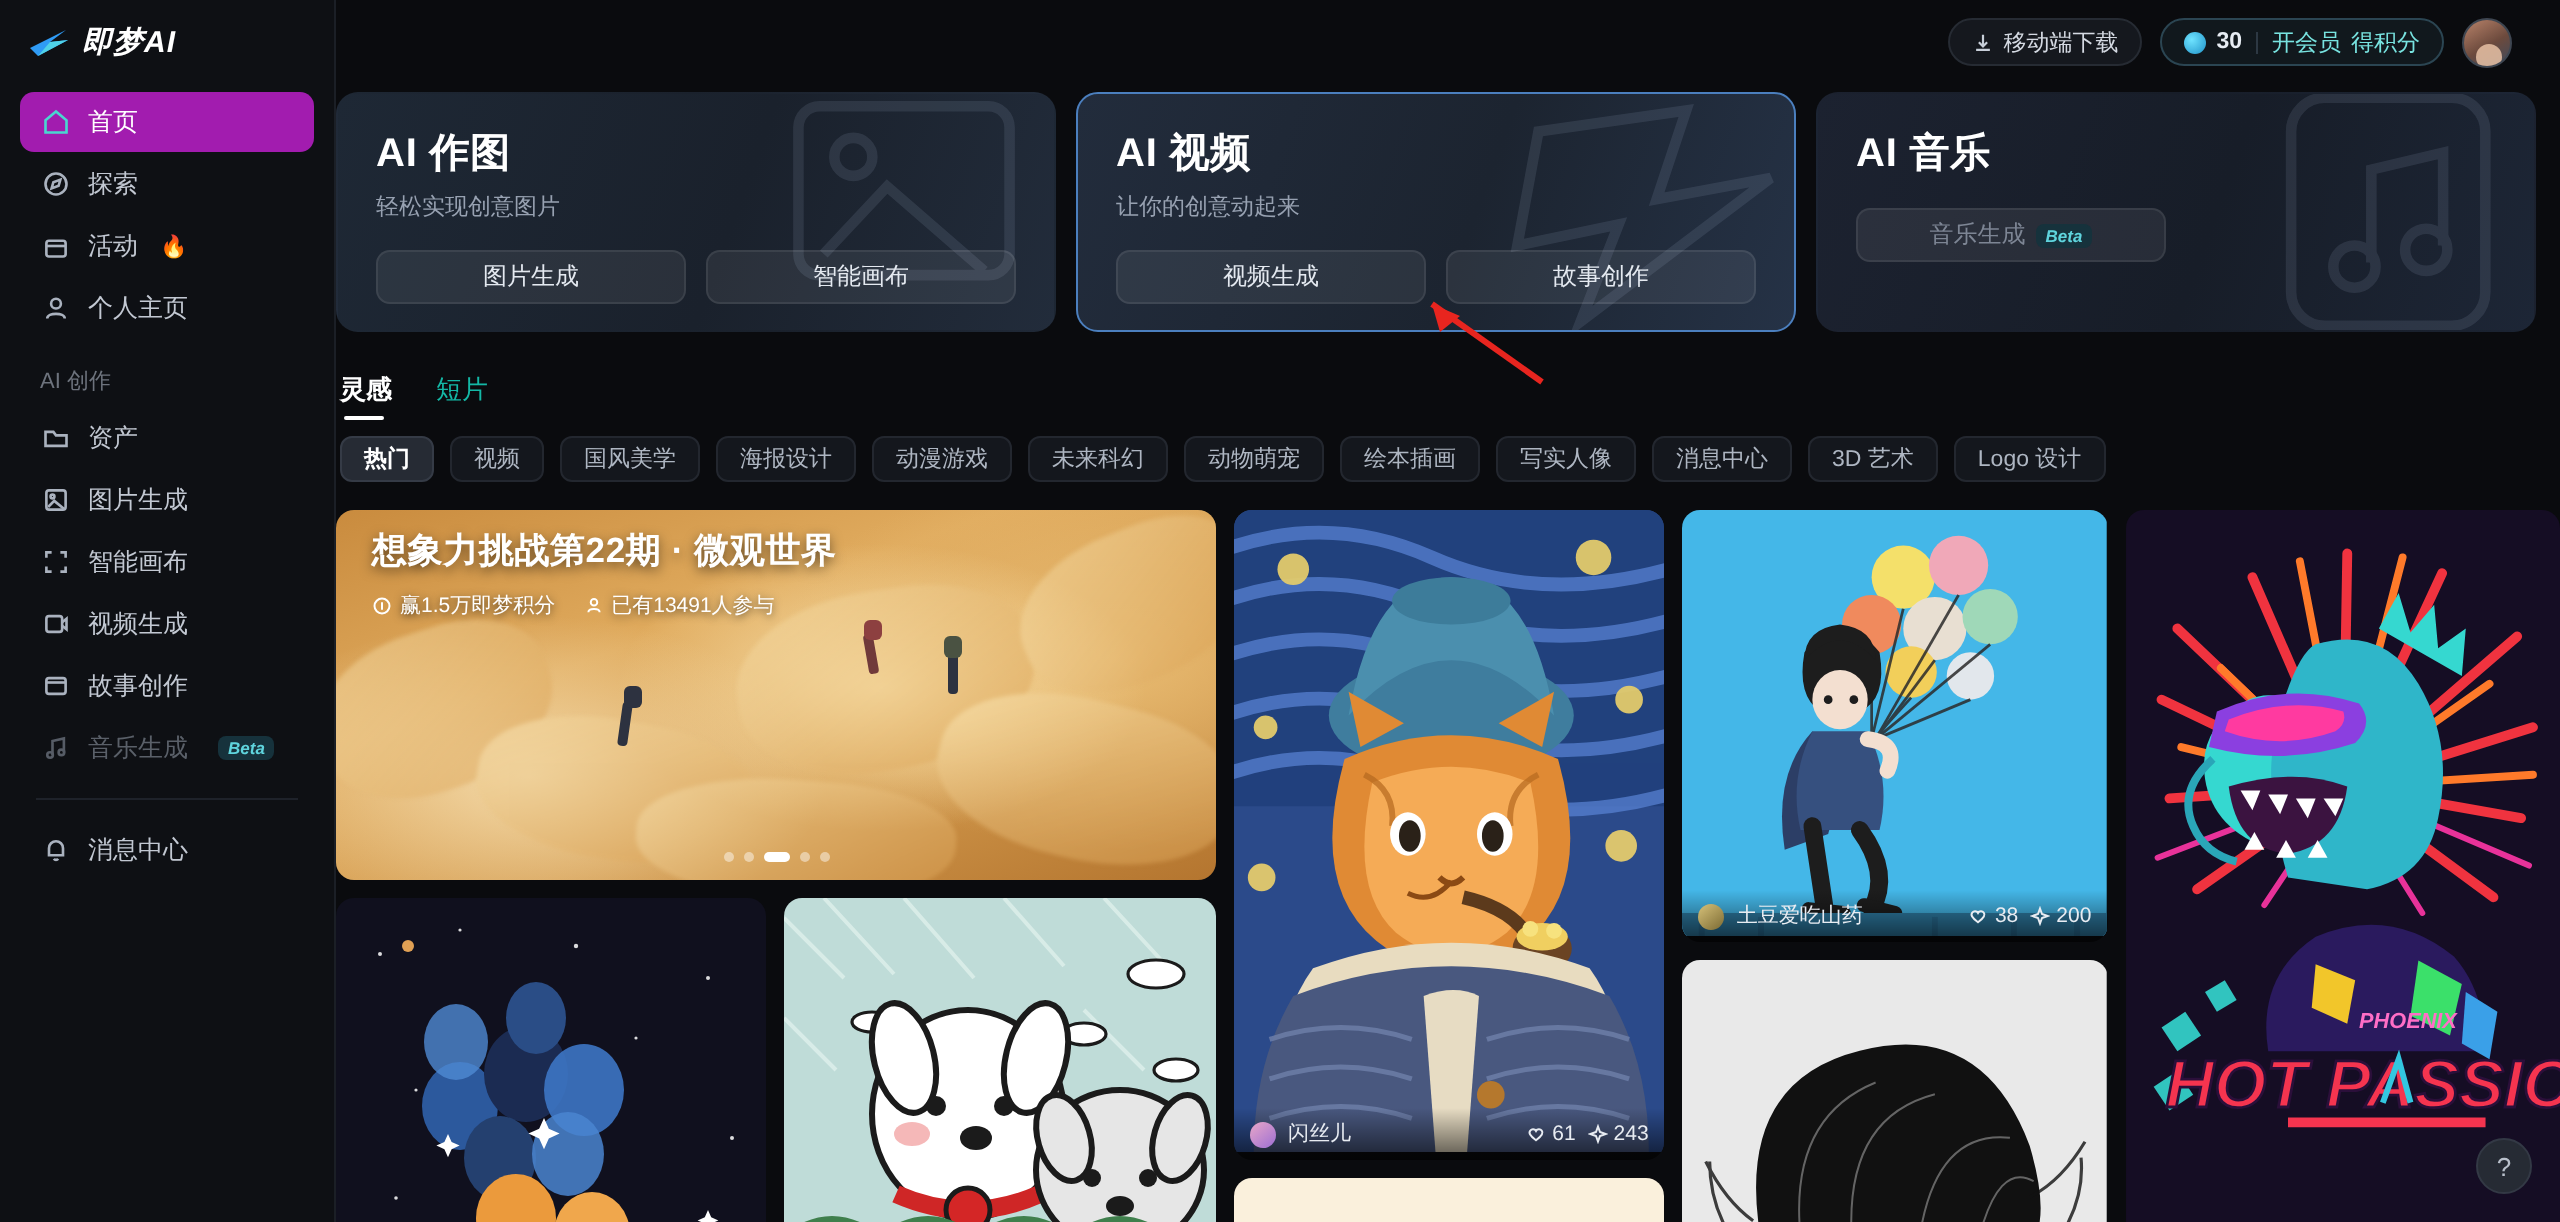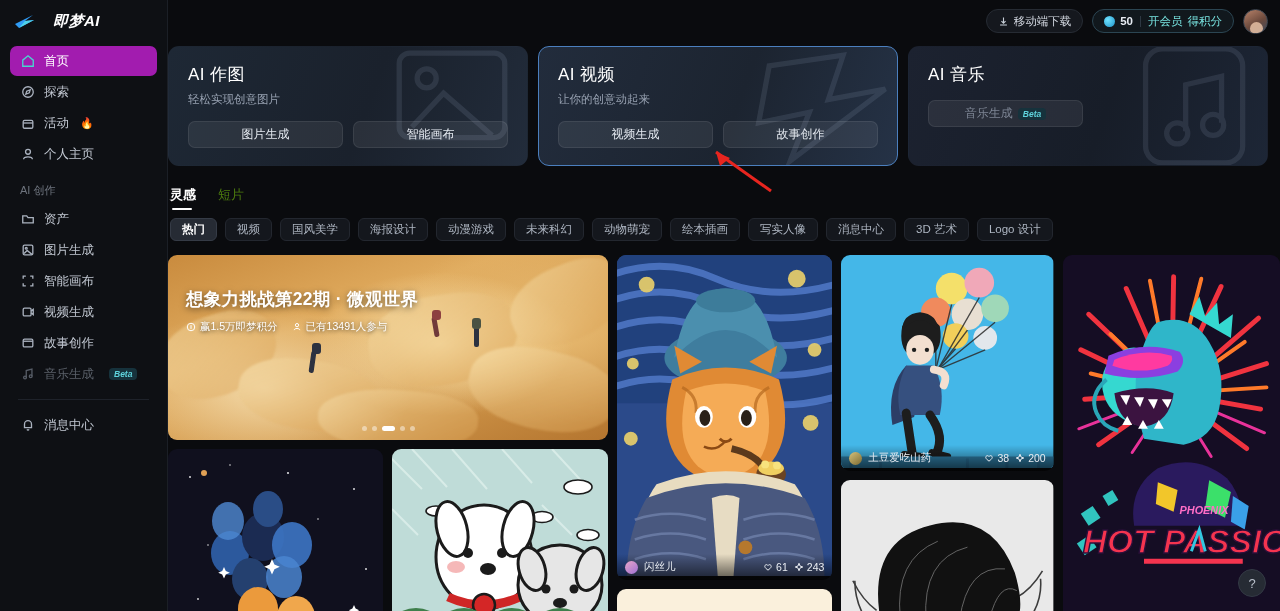--- a/index.html
+++ b/index.html
@@ -14,21 +14,21 @@
 
   
   .sidebar {
     width: 168px; height: 611px; flex: 0 0 168px;
     background: #0e1014;
     border-right: 1px solid #1b1f26;
     padding: 0 10px;
     position: relative;
   }
   .logo-row {
-    height: 42px; display: flex; align-items: center; gap: 17px; padding-left: 4px;
+    height: 42px; display: flex; align-items: center; gap: 5px; padding-left: 4px;
   }
   .logo-mark { width: 22px; height: 16px; position: relative; flex: 0 0 22px; }
   .logo-text {
     font-size: 15px; font-weight: bold; letter-spacing: .5px;
     font-style: italic; color: #ffffff;
   }
   .nav { margin-top: 4px; }
   .nav-item {
     display: flex; align-items: center; gap: 9px;
     height: 30px; padding: 0 10px; border-radius: 7px;
@@ -49,21 +49,21 @@
     font-size: 8.5px; background: #16323c; color: #5fd4dd;
     padding: 1px 5px; border-radius: 4px; margin-left: 6px;
     font-style: italic; font-weight: bold;
   }
   .divider { height: 1px; background: #1e222a; margin: 10px 8px; }
 
   
   .main { flex: 1; height: 611px; position: relative; overflow: hidden; background: #0a0b0e; }
   .topbar {
     height: 42px; display: flex; align-items: center; justify-content: flex-end;
-    gap: 9px; padding-right: 12px;
+    gap: 9px; padding-right: 24px;
   }
   .pill {
     display: flex; align-items: center; gap: 5px;
     height: 24px; padding: 0 11px; border-radius: 13px;
     background: #15181e; border: 1px solid #262b33;
     font-size: 11.5px; color: #d4d9e2; cursor: pointer; white-space: nowrap;
   }
   .pill.credits { border-color: #2b4552; background: #11181d; }
   .coin {
     width: 11px; height: 11px; border-radius: 50%;
@@ -94,39 +94,39 @@
     border: 1px solid transparent;
   }
   .hero.a { background: linear-gradient(110deg, #1e2835 0%, #1a212c 55%, #222c3b 100%); }
   .hero.b { background: linear-gradient(110deg, #222c3c 0%, #1c2430 55%, #253246 100%); border-color: #4b7fbe; }
   .hero.c { background: linear-gradient(110deg, #1c2230 0%, #171d28 55%, #1d2636 100%); }
   .hero-deco {
     position: absolute; right: -20px; top: -14px; width: 190px; height: 150px;
     opacity: .10; pointer-events: none;
   }
   .hero-deco svg { width: 100%; height: 100%; stroke: #cfe0ff; fill: none; stroke-width: 5; }
-  .hero h2 { font-size: 17px; font-weight: normal; letter-spacing: .4px; color: #fff; }
+  .hero h2 { font-size: 20px; font-weight: bold; letter-spacing: .4px; color: #fff; }
   .hero p { font-size: 11.5px; color: #97a1b1; margin-top: 6px; }
   .hero-btns { display: flex; gap: 10px; margin-top: 14px; position: relative; }
   .hero-btn {
     flex: 1; height: 27px; border-radius: 7px;
     background: rgba(255,255,255,.07); border: 1px solid rgba(255,255,255,.08);
     display: flex; align-items: center; justify-content: center;
     font-size: 12px; color: #e4e9f0; cursor: pointer; gap: 5px;
   }
   .hero-btn.muted { color: #7d8594; cursor: default; width: 50%; flex: 0 0 calc(50% - 5px); }
   .badge-beta2 {
     font-size: 8.5px; background: #16323c; color: #5fd4dd; padding: 1px 5px;
     border-radius: 4px; font-style: italic; font-weight: bold;
   }
   .arrow-pointer { position: absolute; left: 540px; top: 148px; width: 70px; height: 46px; pointer-events: none; z-index: 40; }
 
   
   .tabs { display: flex; gap: 22px; padding: 20px 0 0 2px; }
-  .tab { font-size: 13px; color: #4d7c0f; cursor: pointer; padding-bottom: 6px; position: relative; }
+  .tab { font-size: 13px; color: #14b8a6; cursor: pointer; padding-bottom: 6px; position: relative; }
   .tab.active { color: #fff; font-weight: bold; }
   .tab.active::after {
     content: ""; position: absolute; left: 2px; bottom: 0; width: 20px; height: 2px;
     background: #fff; border-radius: 2px;
   }
   .chips { display: flex; gap: 8px; padding: 8px 0 0 2px; flex-wrap: nowrap; }
   .chip {
     height: 23px; padding: 0 11px; border-radius: 6px;
     background: #14171d; border: 1px solid #23272f;
     font-size: 11.5px; color: #aeb6c2; cursor: pointer;
@@ -163,21 +163,21 @@
       radial-gradient(ellipse 260px 150px at 88% 40%, #e8bb72 0%, rgba(232,187,114,0) 64%),
       linear-gradient(160deg, #c98b3e 0%, #e0ab5e 35%, #d39a4d 65%, #b4752f 100%);
   }
   .chip-shapes { position: absolute; inset: 0; opacity: .5; }
   .chip-shapes span {
     position: absolute; border-radius: 48% 40% 52% 44%;
     background: linear-gradient(150deg, #f7e0ab, #d79b4c);
     filter: blur(1px);
   }
   .figure { position: absolute; background: #2d3240; border-radius: 2px; }
-  .banner-txt { position: absolute; left: 18px; top: 32px; z-index: 3; }
+  .banner-txt { position: absolute; left: 18px; top: 8px; z-index: 3; }
   .banner-txt h3 {
     font-size: 17.5px; font-weight: bold; color: #fff; letter-spacing: .3px;
     text-shadow: 0 2px 6px rgba(0,0,0,.55);
   }
   .banner-sub { display: flex; gap: 14px; margin-top: 9px; }
   .bs {
     display: flex; align-items: center; gap: 4px;
     font-size: 10.5px; color: #fff; text-shadow: 0 1px 4px rgba(0,0,0,.7);
   }
   .bs svg { width: 10px; height: 10px; stroke: #fff; fill: none; stroke-width: 1.6; }
@@ -331,21 +331,21 @@
       <div class="pill">
         <span class="dl-ico">
           <svg viewBox="0 0 16 16">
               <path d="M8 2 V10 M5 7.5 L8 10.5 L11 7.5 M3 13 H13"></path>
             </svg>
         </span>
         <span>移动端下载</span>
       </div>
       <div class="pill credits">
         <span class="coin"></span>
-        <span class="credit-num">50</span>
+        <span class="credit-num">30</span>
         <span class="pill-sep"></span>
         <span class="vip">开会员</span>
         <span class="vip">得积分</span>
       </div>
       <div class="avatar"></div>
     </div>
 
     <div class="heroes">
 
       <div class="hero a">

